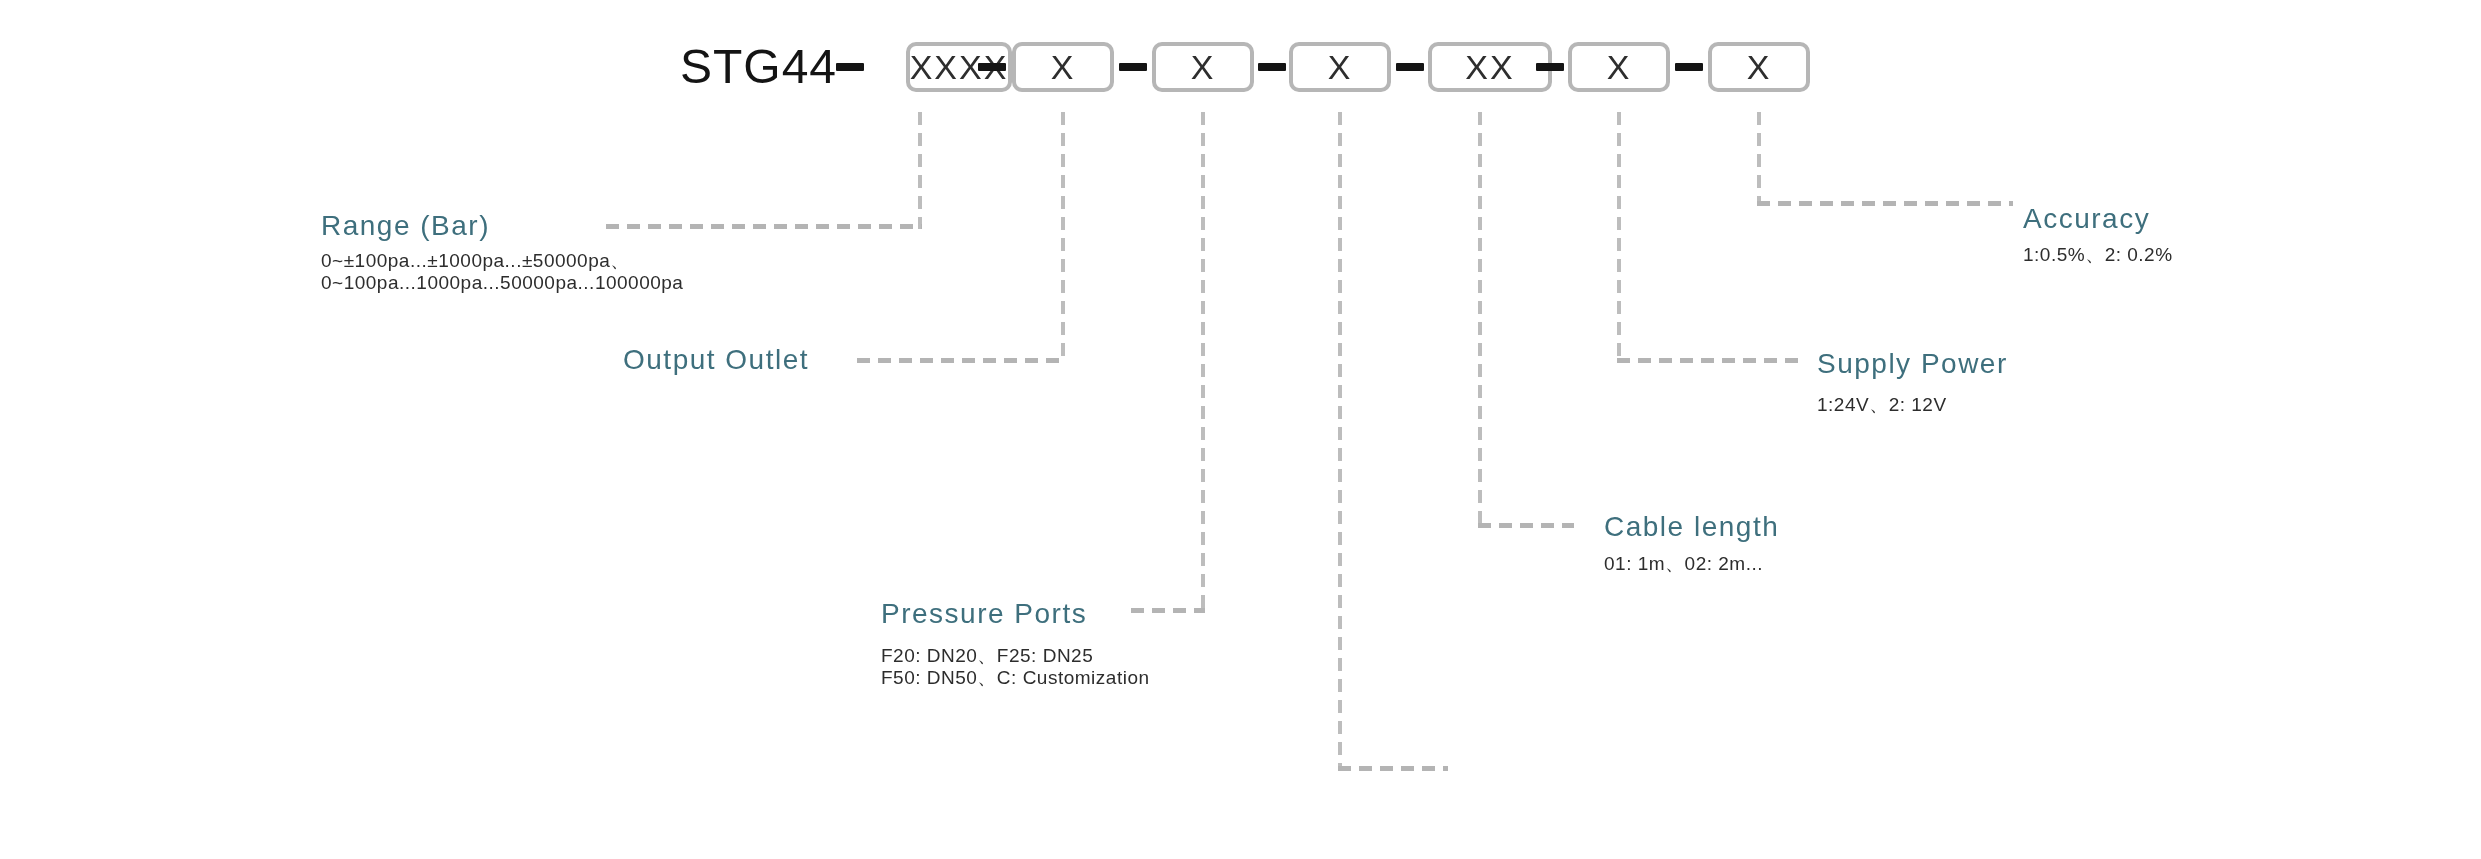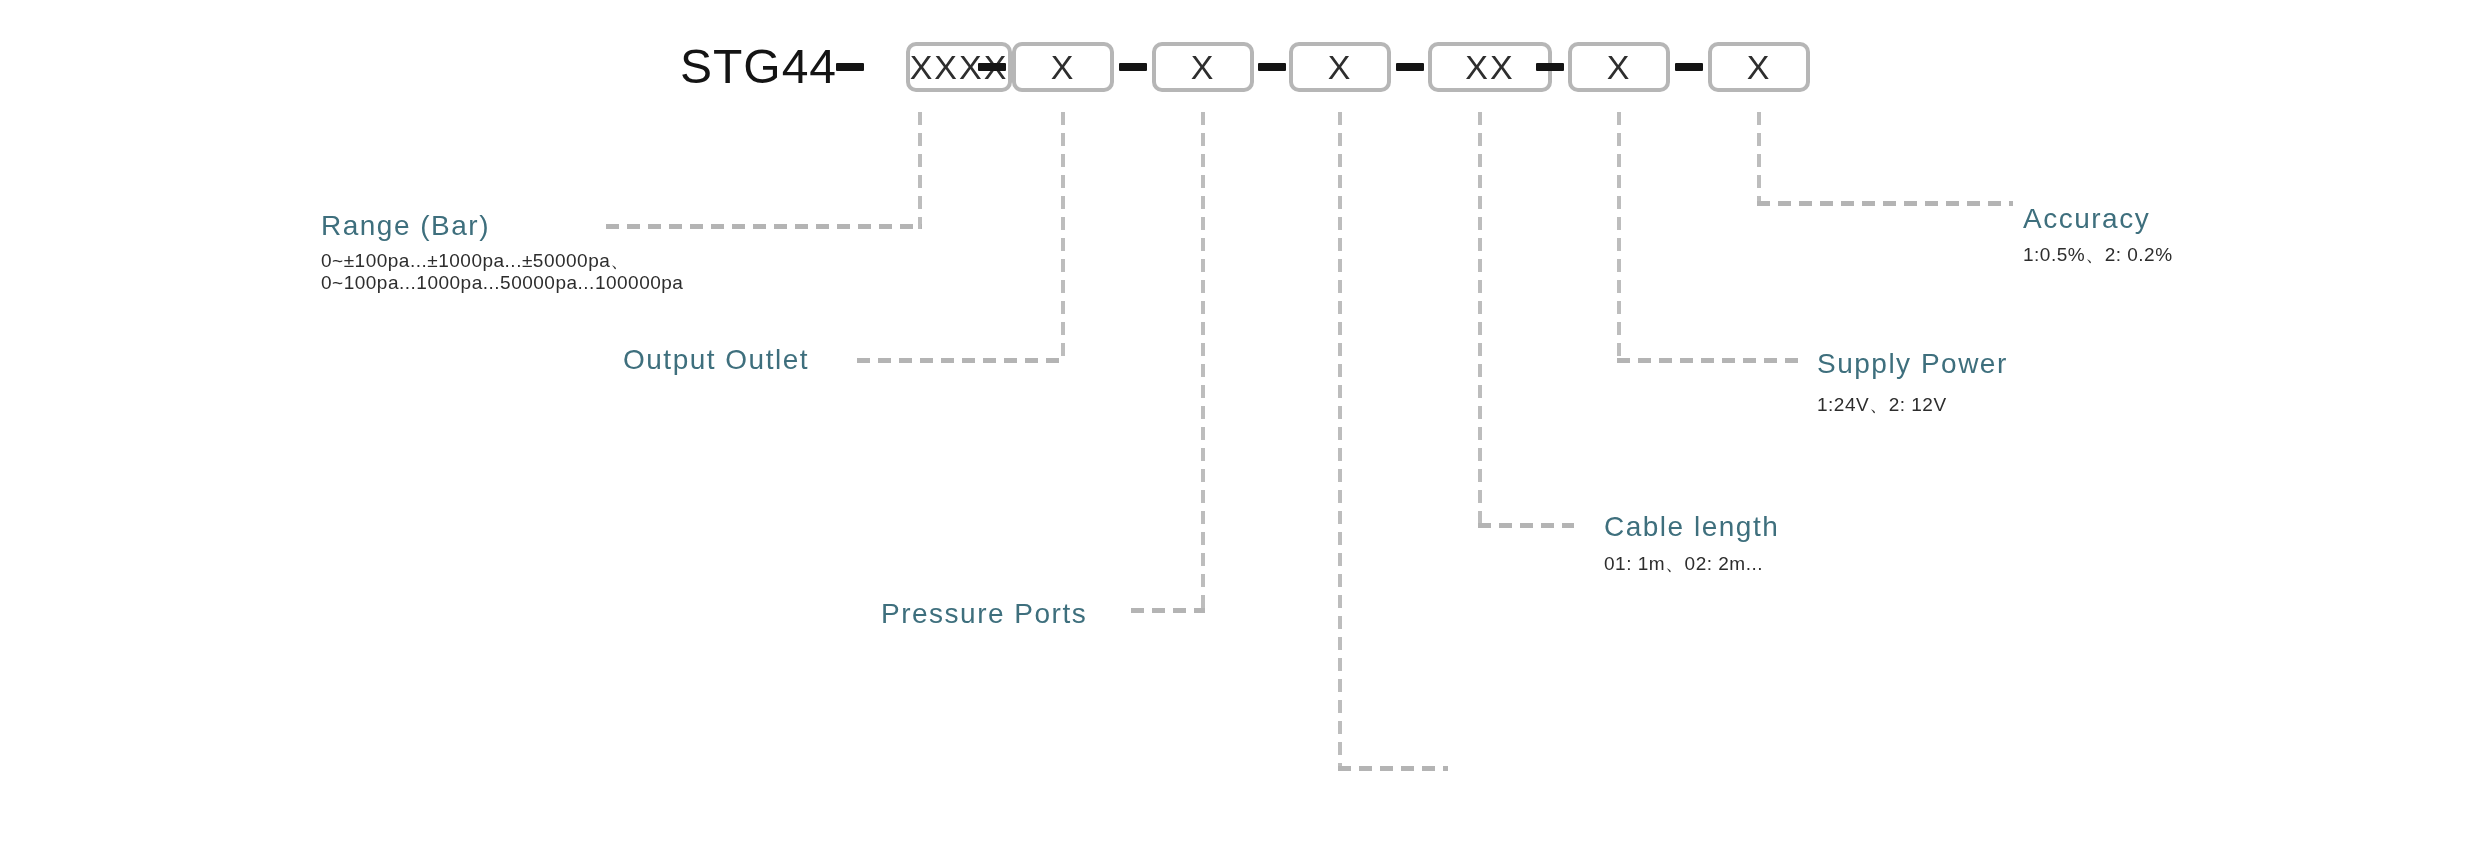--- a/index.html
+++ b/index.html
@@ -142,20 +142,24 @@
 
   <div class="legend-title" style="left:313px;top:210px">Range (Bar)</div>
   <div class="legend-details" style="left:313px;top:250px">
     <div>0~±100pa...±1000pa...±50000pa、</div>
     <div>0~100pa...1000pa...50000pa...100000pa</div>
   </div>
 
   <div class="legend-title" style="left:615px;top:344px">Output Outlet</div>
 
   <div class="legend-title" style="left:873px;top:598px">Pressure Ports</div>
+  <div class="legend-details" style="left:873px;top:645px">
+    <div>F20: DN20、F25: DN25</div>
+    <div>F50: DN50、C: Customization</div>
+  </div>
 
 
   <div class="legend-title" style="left:1596px;top:511px">Cable length</div>
   <div class="legend-details" style="left:1596px;top:553px">
     <div>01: 1m、02: 2m...</div>
   </div>
 
   <div class="legend-title" style="left:1809px;top:348px">Supply Power</div>
   <div class="legend-details" style="left:1809px;top:394px">
     <div>1:24V、2: 12V</div>

